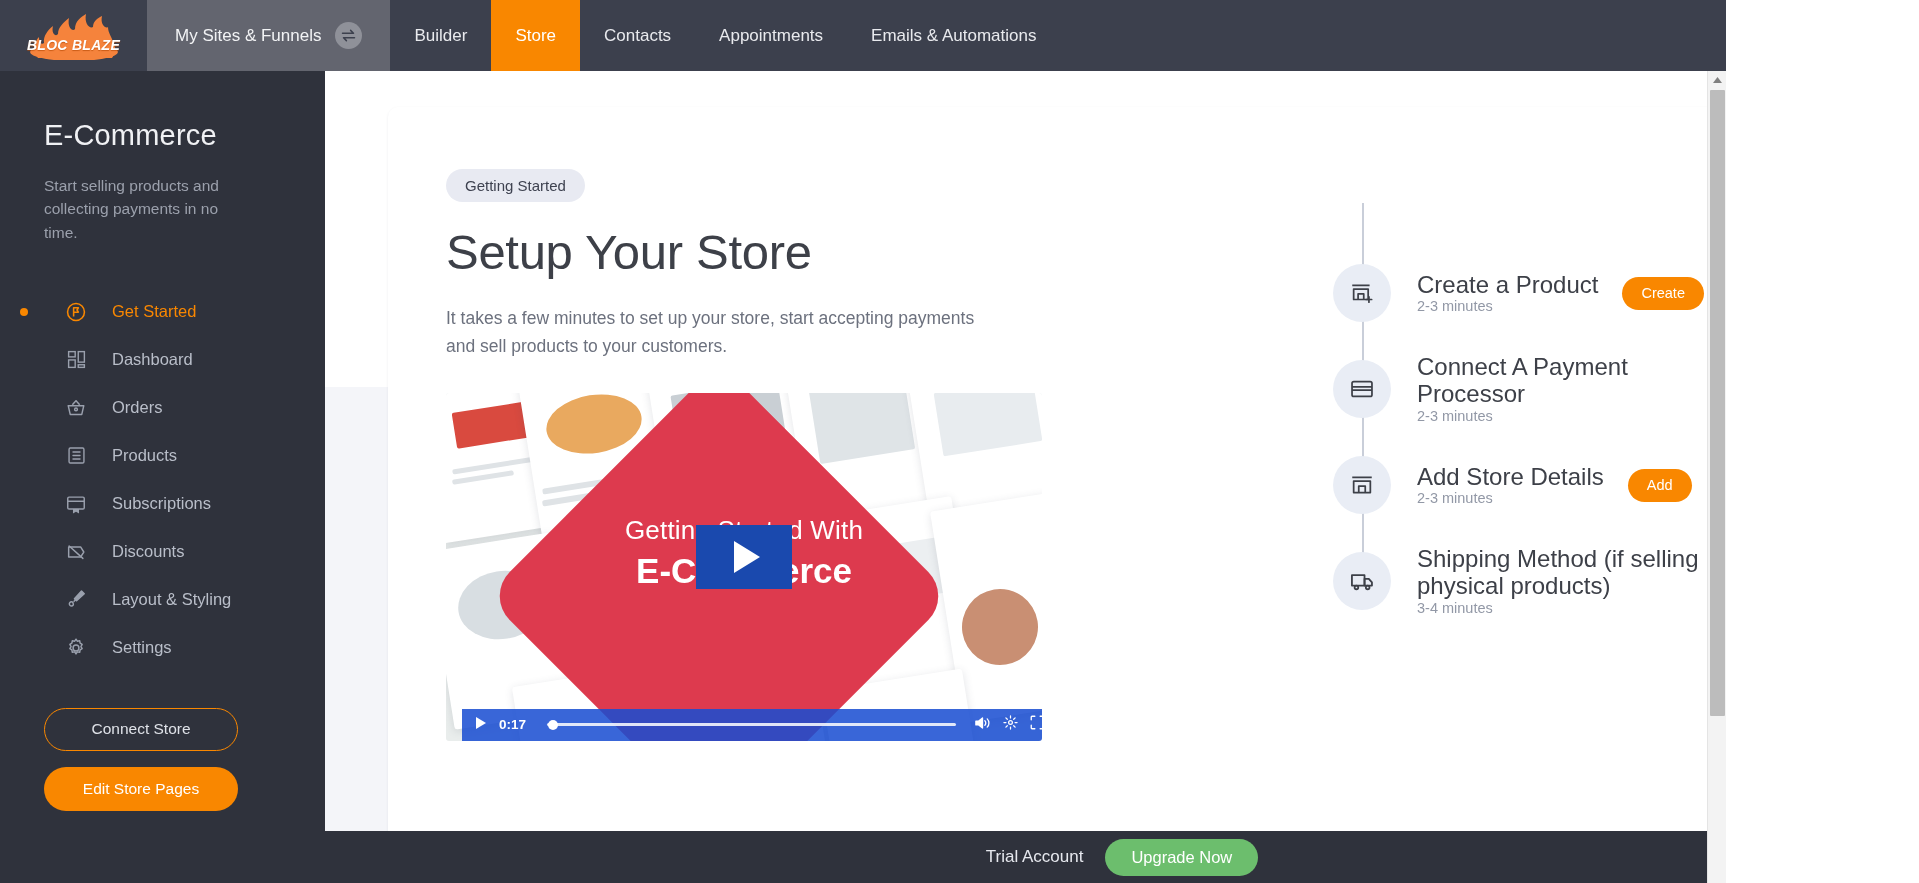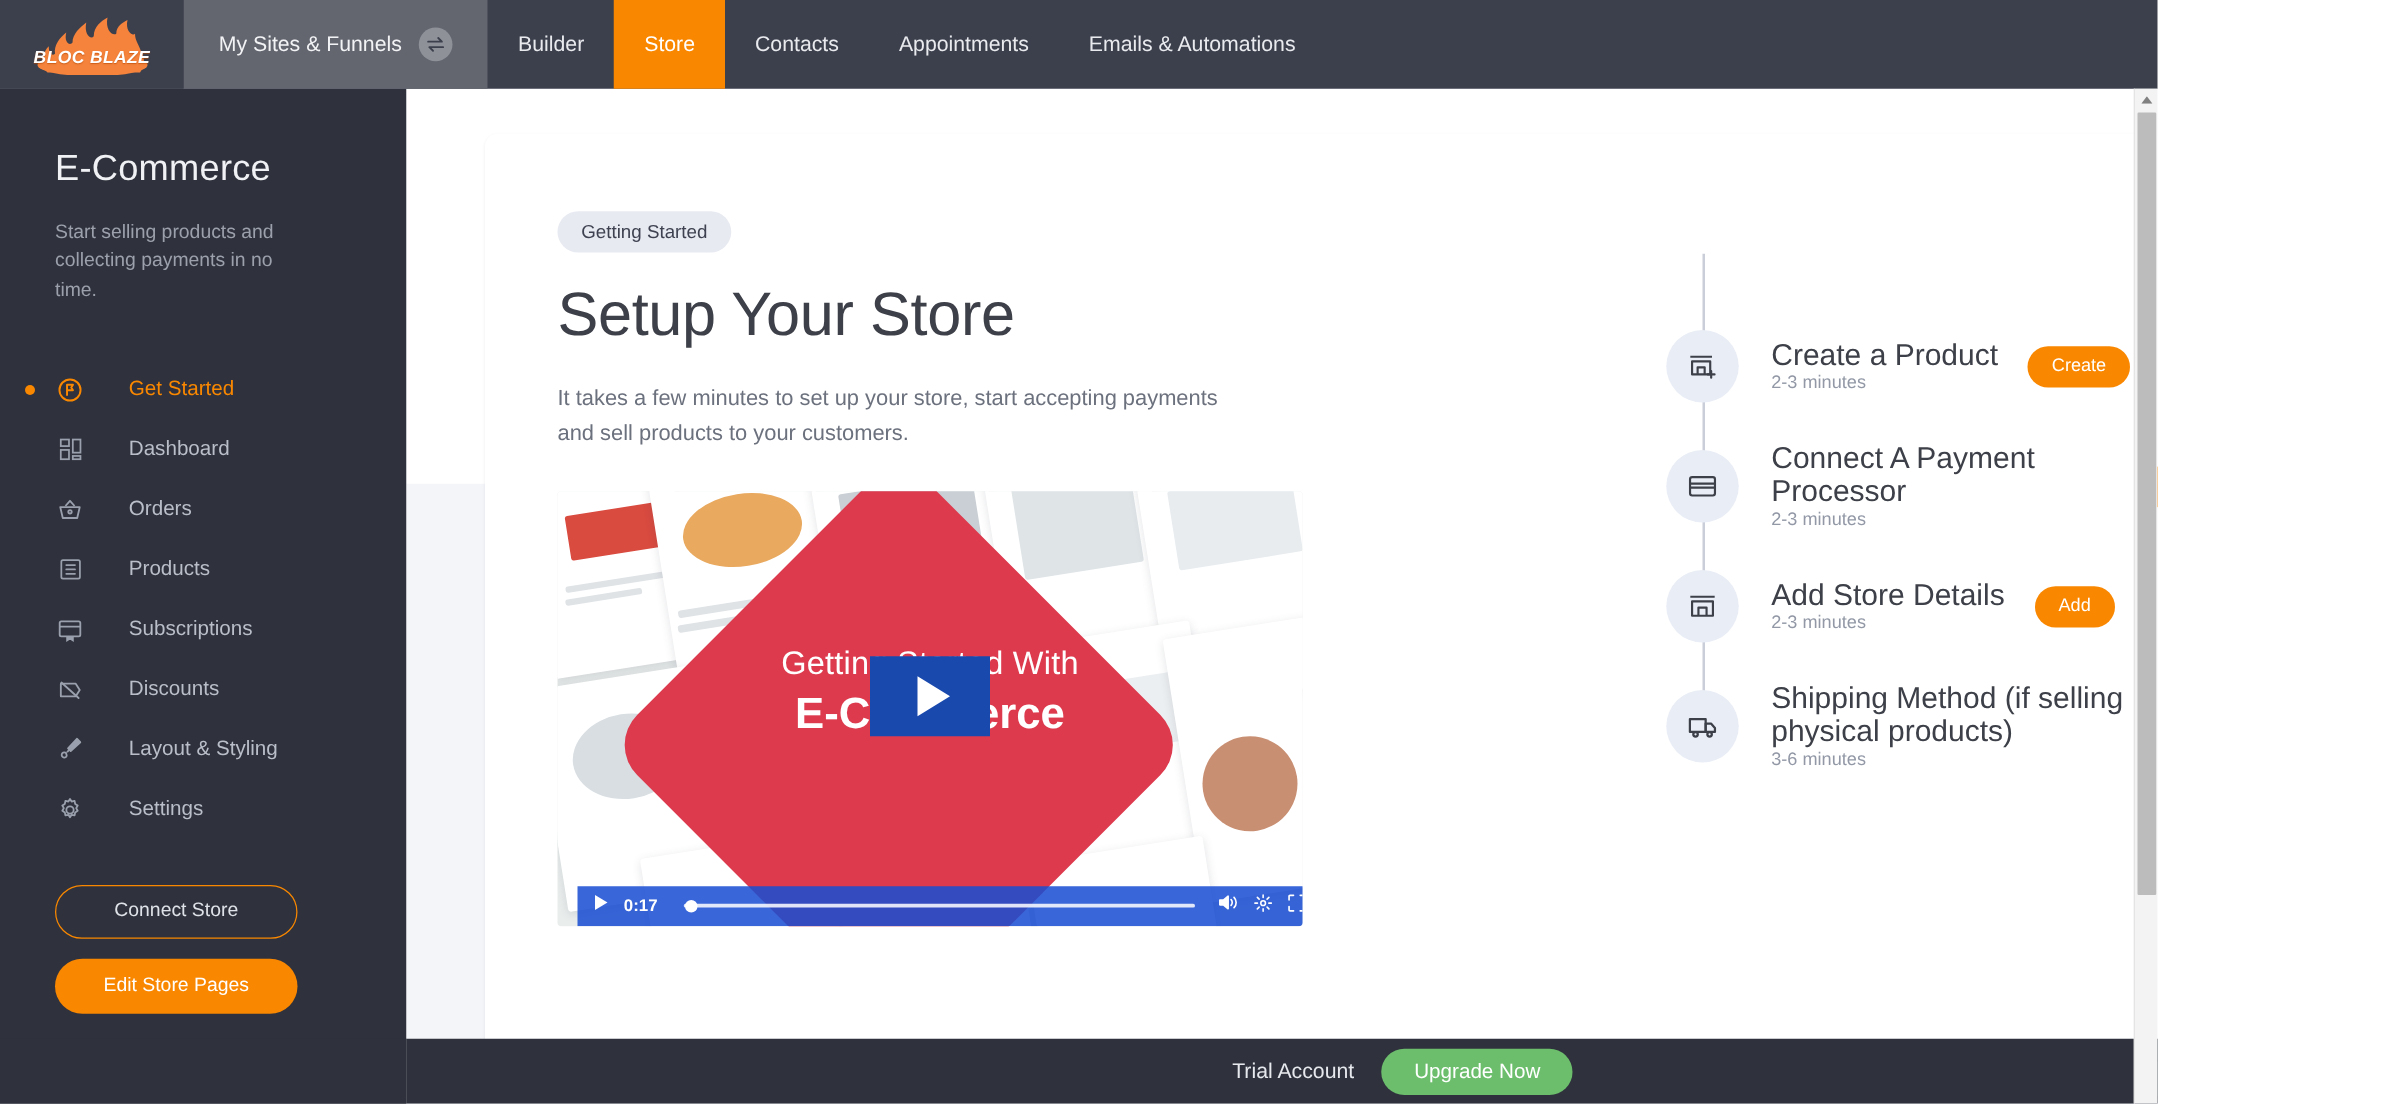--- a/index.html
+++ b/index.html
@@ -69,22 +69,22 @@
     color: #f0f1f4; font-size: 29px; font-weight: 400;
     padding: 0 44px; margin-bottom: 22px; letter-spacing: .2px;
   }
   .side-sub {
     color: #9ba0ac; font-size: 15.5px; line-height: 1.5;
     padding: 0 44px; width: 280px; margin-bottom: 44px;
   }
   .side-list { padding: 0 0 0 0; }
   .side-item {
     position: relative;
-    display: flex; align-items: center; gap: 35px;
-    height: 48px; padding-left: 44px;
+    display: flex; align-items: center; gap: 24px;
+    height: 48px; padding-left: 64px;
     color: #b9bec9; font-size: 16.5px;
     cursor: pointer;
   }
   .side-item .si-ic { width: 24px; height: 24px; display:flex; align-items:center; justify-content:center; flex: 0 0 24px;}
   .side-item.active { color: #f98700; }
   .side-item.active .dot {
     position: absolute; left: 20px; top: 50%; transform: translateY(-50%);
     width: 8px; height: 8px; border-radius: 50%; background: #f98700;
   }
   .side-btns { padding: 36px 44px 0 44px; }
@@ -547,21 +547,21 @@
               <svg width="27" height="27" viewBox="0 0 24 24" fill="none" stroke="#3d4048" stroke-width="1.6" stroke-linejoin="round">
                 <path d="M2.6 6.4h11.2v9.2H2.6Z"></path>
                   <path d="M13.8 9.6h3.8l2.8 3.2v2.8h-6.6Z"></path>
                 <circle cx="6.6" cy="17.3" r="1.6"></circle>
                   <circle cx="16.6" cy="17.3" r="1.6"></circle>
               </svg>
             </div>
             <div class="ck-body">
               <div class="ck-txt" style="width:326px">
                 <div class="ck-title">Shipping Method (if selling physical products)</div>
-                <div class="ck-time">3-6 minutes</div>
+                <div class="ck-time">3-4 minutes</div>
               </div>
               <button class="ck-btn">Add</button>
             </div>
           </div>
         </div>
       </div>
 
       <div class="stub-row">
         <div class="stub a"></div>
         <div class="stub b"></div>

